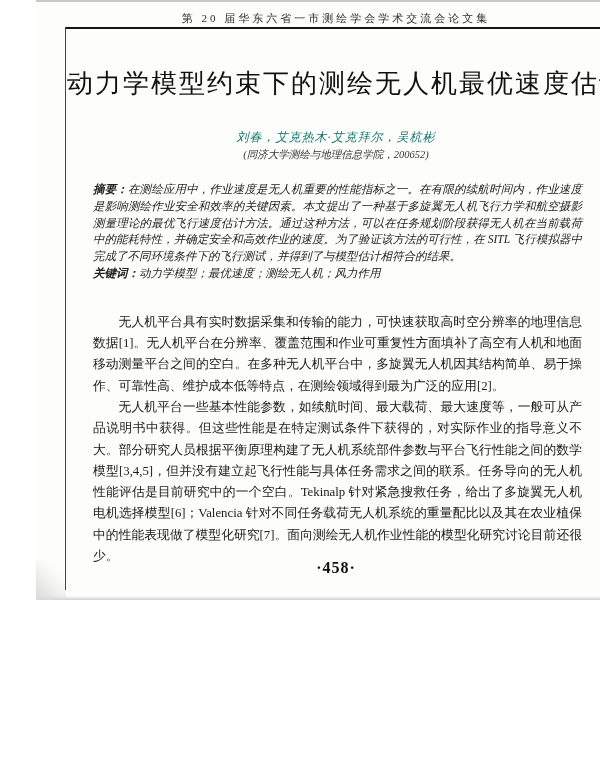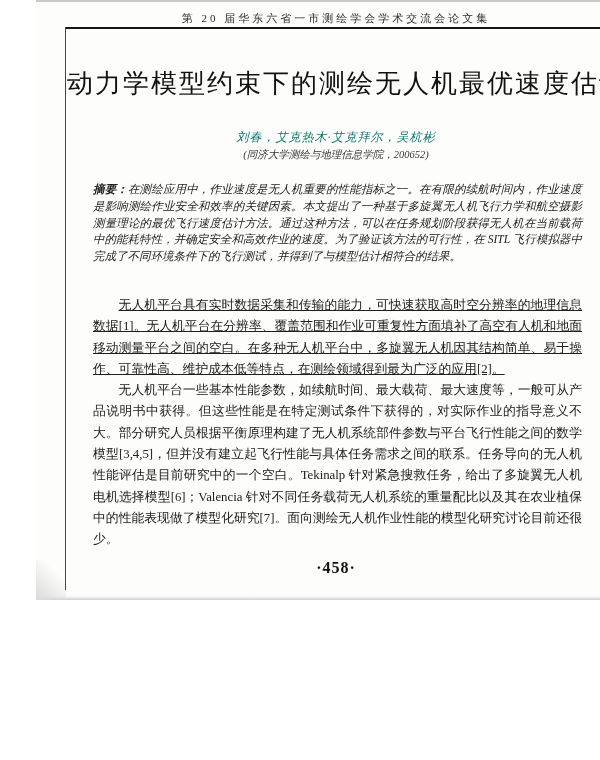--- a/index.html
+++ b/index.html
@@ -45,21 +45,21 @@
     text-align:center; font-size:10.5px; font-style:italic; color:#333333;
   }
   
   .text-col { position:absolute; top:181px; left:57px; width:489px; text-align:justify; }
   .abstract, .keywords { margin:0; font-size:11.5px; line-height:16.8px; font-style:italic; color:#222; }
   .blabel { font-weight:bold; }
   .para {
     margin:0; font-size:12.8px; line-height:21.3px;
     text-indent:2em; color:#202020;
   }
-  .para.first { margin-top:30px;text-decoration:underline; }
+  .para.first { margin-top:30px; }
   
   .footer {
     position:absolute; bottom:23px; left:0; right:0;
     text-align:center; font-weight:bold; font-size:16px; letter-spacing:1px; color:#111;
   }
 </style>
 </head>
 <body>
 
 <div class="sheet">
@@ -75,19 +75,20 @@
   <div class="frame-line left"></div>
   <div class="frame-line right"></div>
 
   <h1 class="title">动力学模型约束下的测绘无人机最优速度估计</h1>
   <div class="authors">刘春，艾克热木·艾克拜尔，吴杭彬</div>
   <div class="affiliation">(同济大学测绘与地理信息学院，200652)</div>
 
   <div class="text-col">
     <p class="abstract"><span class="blabel">摘要：</span><span>在测绘应用中，作业速度是无人机重要的性能指标之一。在有限的续航时间内，作业速度是影响测绘作业安全和效率的关键因素。本文提出了一种基于多旋翼无人机飞行力学和航空摄影测量理论的最优飞行速度估计方法。通过这种方法，可以在任务规划阶段获得无人机在当前载荷中的能耗特性，并确定安全和高效作业的速度。为了验证该方法的可行性，在 SITL 飞行模拟器中完成了不同环境条件下的飞行测试，并得到了与模型估计相符合的结果。</span></p>
 
+    <p class="keywords"><span class="blabel">关键词：</span><span>动力学模型；最优速度；测绘无人机；风力作用</span></p>
 
     <p class="para first">无人机平台具有实时数据采集和传输的能力，可快速获取高时空分辨率的地理信息数据[1]。无人机平台在分辨率、覆盖范围和作业可重复性方面填补了高空有人机和地面移动测量平台之间的空白。在多种无人机平台中，多旋翼无人机因其结构简单、易于操作、可靠性高、维护成本低等特点，在测绘领域得到最为广泛的应用[2]。</p>
     <p class="para">无人机平台一些基本性能参数，如续航时间、最大载荷、最大速度等，一般可从产品说明书中获得。但这些性能是在特定测试条件下获得的，对实际作业的指导意义不大。部分研究人员根据平衡原理构建了无人机系统部件参数与平台飞行性能之间的数学模型[3,4,5]，但并没有建立起飞行性能与具体任务需求之间的联系。任务导向的无人机性能评估是目前研究中的一个空白。Tekinalp 针对紧急搜救任务，给出了多旋翼无人机电机选择模型[6]；Valencia 针对不同任务载荷无人机系统的重量配比以及其在农业植保中的性能表现做了模型化研究[7]。面向测绘无人机作业性能的模型化研究讨论目前还很少。</p>
   </div>
 
   <div class="footer">·458·</div>
 </div>
 
 </body></html>

